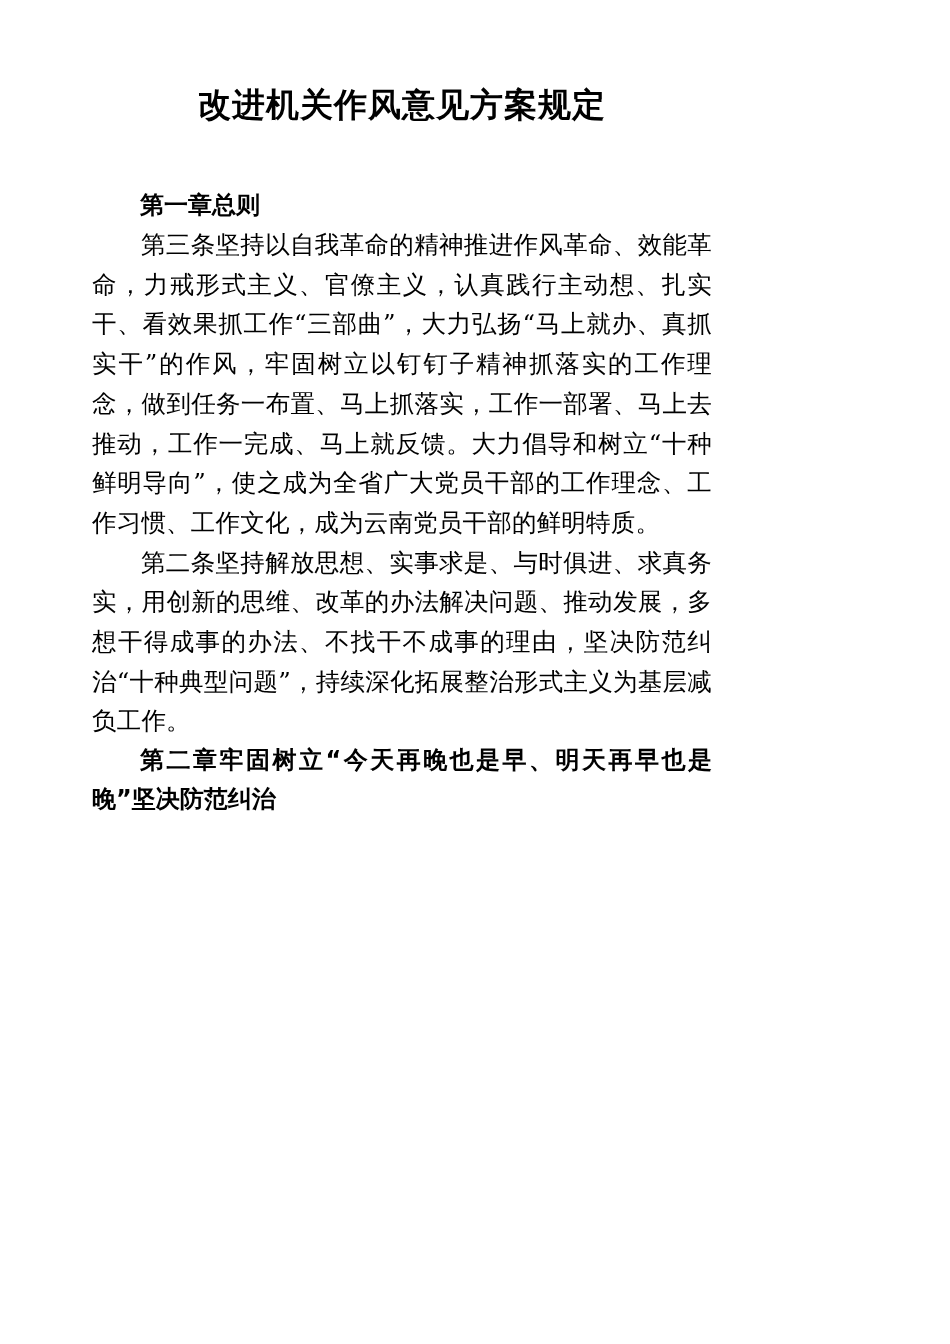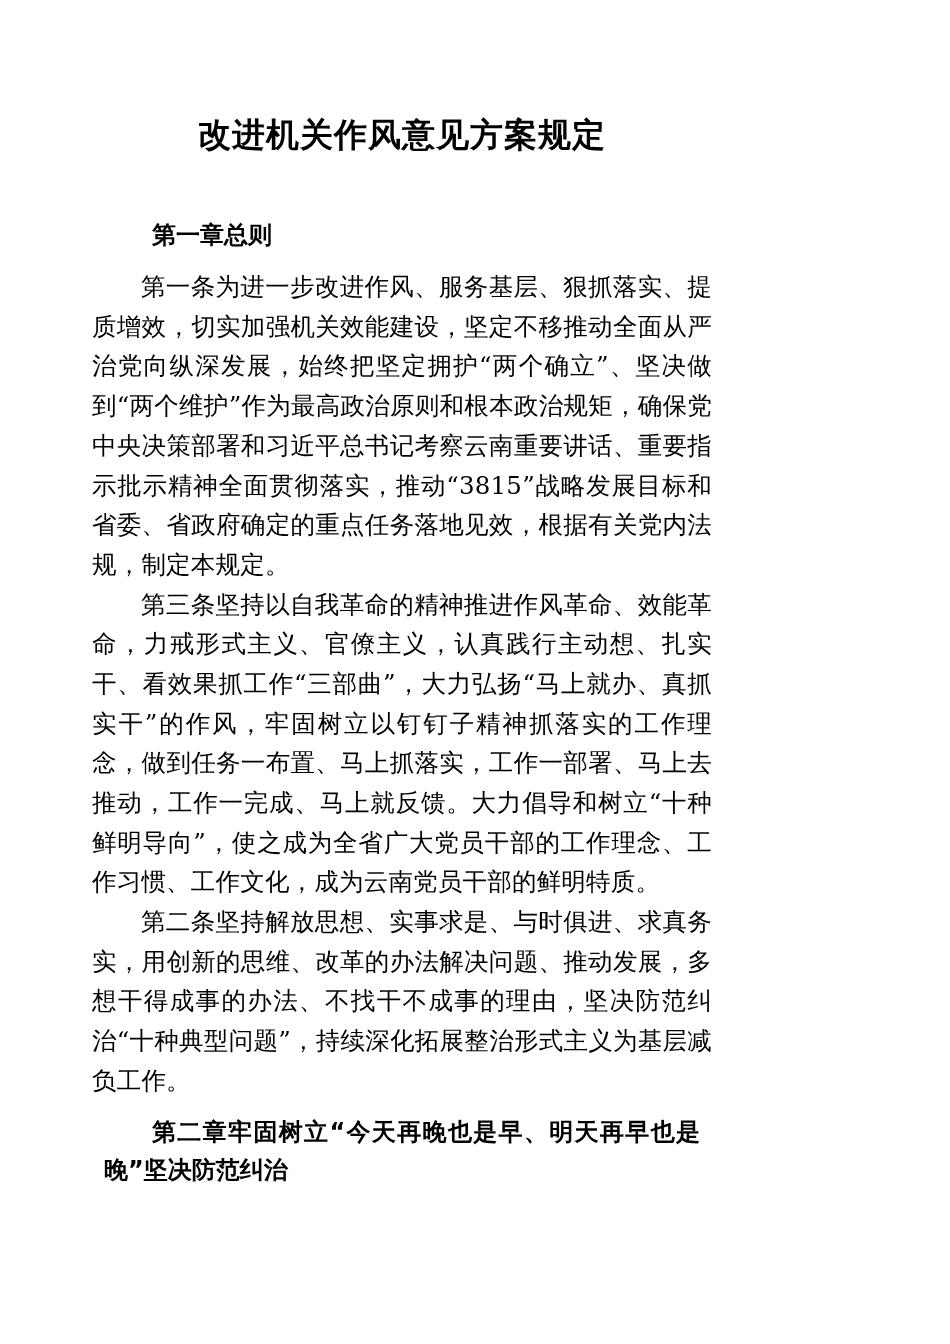--- a/index.html
+++ b/index.html
@@ -11,21 +11,21 @@
     width: 950px;
     height: 1344px;
     font-family: "DejaVu Serif", "Liberation Serif", serif;
     color: #000000;
     overflow: hidden;
   }
   .page {
     width: 804px;
     height: 1344px;
     box-sizing: border-box;
-    padding: 112px 92px 40px 92px;
+    padding: 82px 92px 40px 92px;
     position: relative;
   }
   .doc-title {
     text-align: center;
     font-family: "DejaVu Sans", "Liberation Sans", sans-serif;
     font-weight: bold;
     font-size: 33px;
     letter-spacing: 1px;
     line-height: 1.4;
     margin: 0 0 58px 0;
@@ -34,21 +34,21 @@
     font-size: 24.5px;
     line-height: 1.62;
     text-align: justify;
     text-justify: inter-ideograph;
   }
   .heading {
     font-family: "DejaVu Sans", "Liberation Sans", sans-serif;
     font-weight: bold;
     font-size: 24px;
     line-height: 1.62;
-    margin: 12px;
+    margin: 0;
     text-indent: 2em;
   }
   .para {
     margin: 0;
     text-indent: 2em;
     font-size: 24.5px;
     line-height: 1.62;
     letter-spacing: 0.2px;
   }
 </style>
@@ -56,21 +56,20 @@
 <body>
 
 <div class="page">
 
   <h1 class="doc-title">改进机关作风意见方案规定</h1>
 
   <div class="body-block">
 
     <p class="heading">第一章总则</p>
 
-    <p class="para">第一条为进一步改进作风、服务基层、狠抓落实、提质增效，切实加强机关效能建设，坚定不移推动全面从严治党向纵深发展，始终把坚定拥护“两个确立”、坚决做到“两个维护”作为最高政治原则和根本政治规矩，确保党中央决策部署和习近平总书记考察云南重要讲话、重要指示批示精神全面贯彻落实，推动“3815”战略发展目标和省委、省政府确定的重点任务落地见效，根据有关党内法规，制定本规定。</p>
 
     <p class="para">第三条坚持以自我革命的精神推进作风革命、效能革命，力戒形式主义、官僚主义，认真践行主动想、扎实干、看效果抓工作“三部曲”，大力弘扬“马上就办、真抓实干”的作风，牢固树立以钉钉子精神抓落实的工作理念，做到任务一布置、马上抓落实，工作一部署、马上去推动，工作一完成、马上就反馈。大力倡导和树立“十种鲜明导向”，使之成为全省广大党员干部的工作理念、工作习惯、工作文化，成为云南党员干部的鲜明特质。</p>
 
     <p class="para">第二条坚持解放思想、实事求是、与时俱进、求真务实，用创新的思维、改革的办法解决问题、推动发展，多想干得成事的办法、不找干不成事的理由，坚决防范纠治“十种典型问题”，持续深化拓展整治形式主义为基层减负工作。</p>
 
 
     <p class="heading">第二章牢固树立“今天再晚也是早、明天再早也是晚”坚决防范纠治</p>
 
 
   </div>

